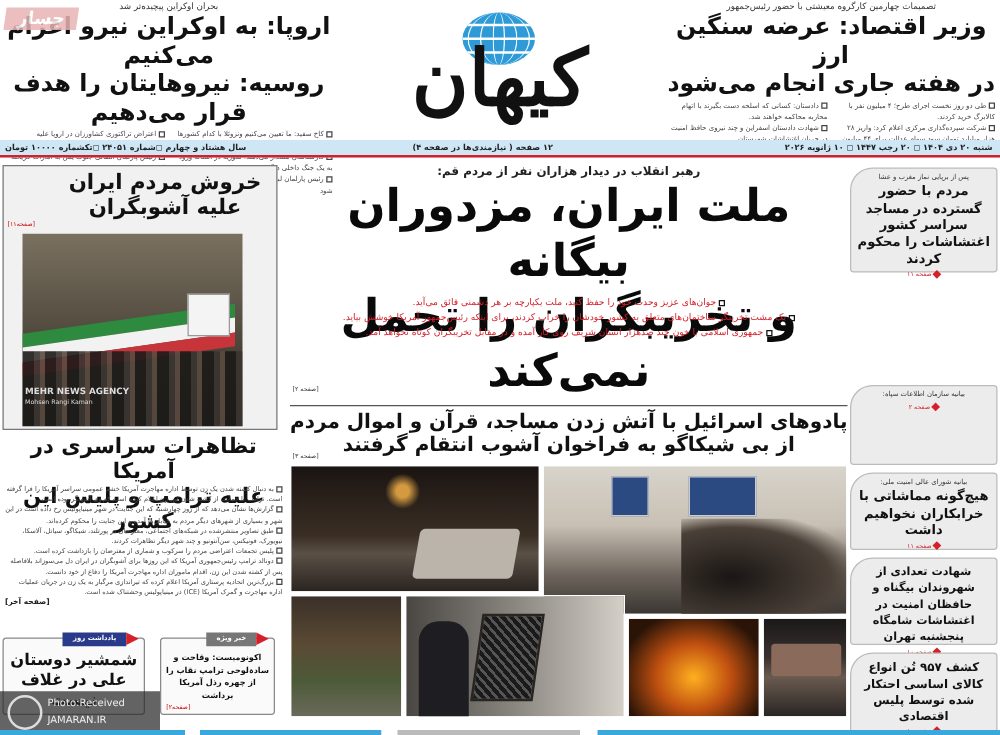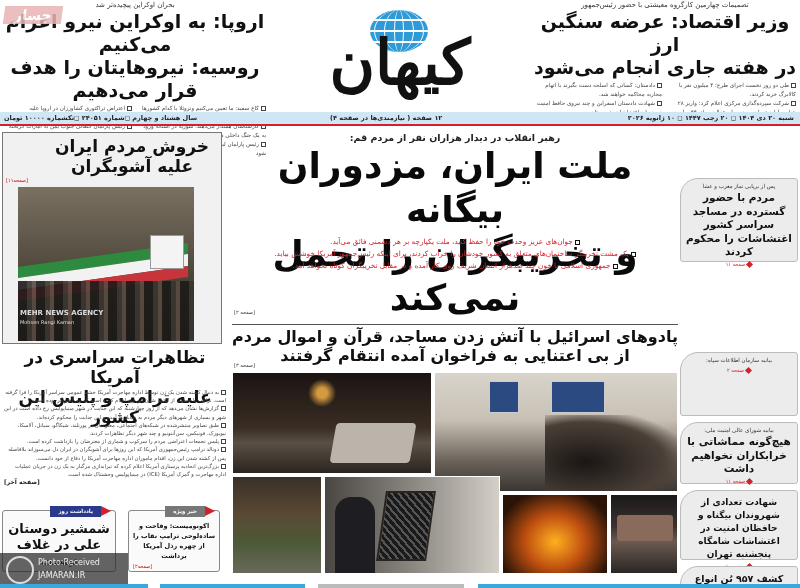--- a/index.html
+++ b/index.html
@@ -78,21 +78,21 @@
   .ph3 { left: 0; top: 348px; width: 90px; height: 98px; background: linear-gradient(#3a3028, #5a4a34 40%, #4c5a38 70%, #6a6a5a); }
   .ph4 { left: 92px; top: 348px; width: 176px; height: 98px; background: linear-gradient(90deg, #4a4642, #8a8680 50%, #d4d0c8); }
   .ph4 .crate { position: absolute; left: 56px; top: 14px; width: 50px; height: 70px; background: repeating-linear-gradient(45deg, #1a1a1a 0 3px, #555 3px 5px); transform: skewX(-8deg); border: 2px solid #2a2420; }
   .ph4 .man { position: absolute; left: 10px; top: 20px; width: 40px; height: 78px; background: #1e1e22; border-radius: 16px 16px 0 0; }
   .ph5 { left: 270px; top: 366px; width: 106px; height: 80px; background: radial-gradient(ellipse at 50% 60%, #ffb020, #c05010 40%, #2a1408 80%); }
   .ph6 { left: 378px; top: 366px; width: 68px; height: 80px; background: linear-gradient(#1a1818, #3a3230 40%, #6a5a50 60%, #2a2624); }
   .ph6 .bus { position: absolute; left: 6px; top: 20px; width: 56px; height: 26px; background: #8a6a5a; border-radius: 3px; }
 
   
   .rightcol { position: absolute; left: 680px; top: 130px; width: 120px; height: 458px; }
-  .rcard { position: absolute; left: 0; width: 118px; background: #ececec; border: 1px solid #bbb; border-radius: 18px 3px 3px 3px; padding: 3px 3px 0 3px; direction: rtl; text-align: center; margin-top: 44px; }
+  .rcard { position: absolute; left: 0; width: 118px; background: #ececec; border: 1px solid #bbb; border-radius: 18px 3px 3px 3px; padding: 3px 3px 0 3px; direction: rtl; text-align: center; }
   .rcard .kick { font-size: 5.5px; color: #333; line-height: 9px; }
   .rcard .head { font-weight: bold; font-size: 10.5px; line-height: 13.5px; color: #111; }
   .rcard .ref { font-size: 5px; color: #d4202a; line-height: 10px; }
   .rcard .ref .dot { display: inline-block; width: 5px; height: 5px; background: #d4202a; transform: rotate(45deg); margin-left: 2px; vertical-align: middle; }
 
   .bottom-strip { position: absolute; left: 0; top: 582px; width: 800px; height: 6px; }
   .bottom-strip span { position: absolute; top: 2px; height: 4px; background: #3aa8dc; }
 </style>
 </head>
 <body>
@@ -211,21 +211,21 @@
   </div>
   <div class="c-bullets">
     <div><span class="sq"></span><span>جوان‌های عزیز وحدت خود را حفظ کنید، ملت یکپارچه بر هر دشمنی فائق می‌آید.</span></div>
     <div><span class="sq"></span><span>یک مشت تخریبگر ساختمان‌های متعلق به کشور خودشان را خراب کردند، برای اینکه رئیس‌جمهور آمریکا خوشش بیاید.</span></div>
     <div><span class="sq"></span><span>جمهوری اسلامی با خون چند صدهزار انسان شریف روی کار آمده و در مقابل تخریبگران کوتاه نخواهد آمد.</span></div>
   </div>
   <div class="c-ref">[صفحه ۲]</div>
   <div class="c-rule"></div>
   <div class="c-head2">
     <div>پادوهای اسرائیل با آتش زدن مساجد، قرآن و اموال مردم</div>
-    <div>از بی اعتنایی به فراخوان آمده انتقام گرفتند</div>
+    <div>از بی شیکاگو به فراخوان آشوب انتقام گرفتند</div>
   </div>
   <div class="c-ref2">[صفحه ۳]</div>
 
   <div class="ph ph1">
       <div class="car"></div>
     </div>
   <div class="ph ph2">
     <div class="tile" style="left:54px;width:30px"></div>
     <div class="tile" style="left:116px;width:54px"></div>
     <div class="burn"></div>

